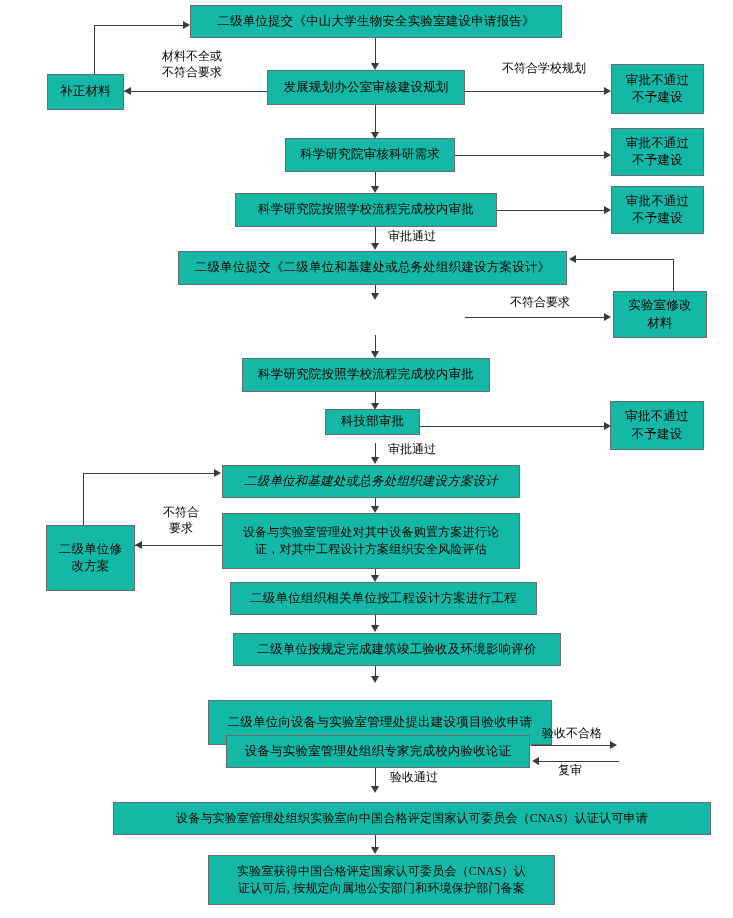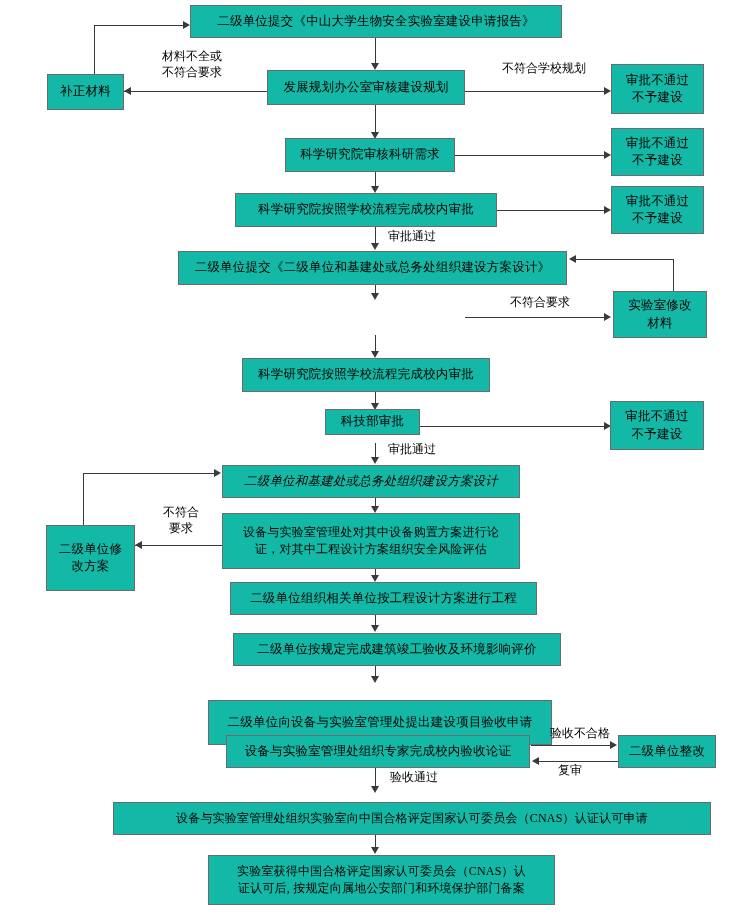--- a/index.html
+++ b/index.html
@@ -148,21 +148,21 @@
   <div class="arw arw-d" style="left:371px;top:847px;"></div>
 
   <div class="edgelabel" style="left:146px;top:49px;width:92px;">材料不全或
 不符合要求</div>
   <div class="edgelabel" style="left:489px;top:61px;width:110px;">不符合学校规划</div>
   <div class="edgelabel" style="left:379px;top:229px;width:66px;">审批通过</div>
   <div class="edgelabel" style="left:497px;top:295px;width:86px;">不符合要求</div>
   <div class="edgelabel" style="left:379px;top:442px;width:66px;">审批通过</div>
   <div class="edgelabel" style="left:152px;top:505px;width:58px;">不符合
 要求</div>
-  <div class="edgelabel" style="left:534px;top:726px;width:76px;margin-left:8px;">验收不合格</div>
+  <div class="edgelabel" style="left:534px;top:726px;width:76px;">验收不合格</div>
   <div class="edgelabel" style="left:548px;top:763px;width:44px;">复审</div>
   <div class="edgelabel" style="left:381px;top:770px;width:66px;">验收通过</div>
 
   <div class="node" style="left:190px;top:5px;width:372px;height:33px;">二级单位提交《中山大学生物安全实验室建设申请报告》</div>
 
   <div class="node" style="left:47px;top:74px;width:77px;height:36px;">补正材料</div>
 
   <div class="node" style="left:267px;top:70px;width:198px;height:35px;">发展规划办公室审核建设规划</div>
 
   <div class="node" style="left:611px;top:64px;width:93px;height:50px;">审批不通过
@@ -200,20 +200,19 @@
 
   <div class="node sm" style="left:222px;top:513px;width:298px;height:56px;">设备与实验室管理处对其中设备购置方案进行论
 证，对其中工程设计方案组织安全风险评估</div>
 
   <div class="node" style="left:217px;top:633px;width:328px;height:33px;margin-left:16px;">二级单位按规定完成建筑竣工验收及环境影响评价</div>
 
   <div class="node" style="left:208px;top:700px;width:344px;height:45px;text-align:right;">二级单位向设备与实验室管理处提出建设项目验收申请</div>
 
   <div class="node" style="left:226px;top:735px;width:304px;height:33px;">设备与实验室管理处组织专家完成校内验收论证</div>
 
-  <div class="node" style="left:618px;top:735px;width:98px;height:33px;">二级单位整改</div>
 
   <div class="node sm" style="left:113px;top:795px;width:598px;height:33px;margin-top:7px;">设备与实验室管理处组织实验室向中国合格评定国家认可委员会（CNAS）认证认可申请</div>
 
   <div class="node sm" style="left:208px;top:855px;width:347px;height:50px;">实验室获得中国合格评定国家认可委员会（CNAS）认
 证认可后, 按规定向属地公安部门和环境保护部门备案</div>
 
 </div>
 
 </body></html>

